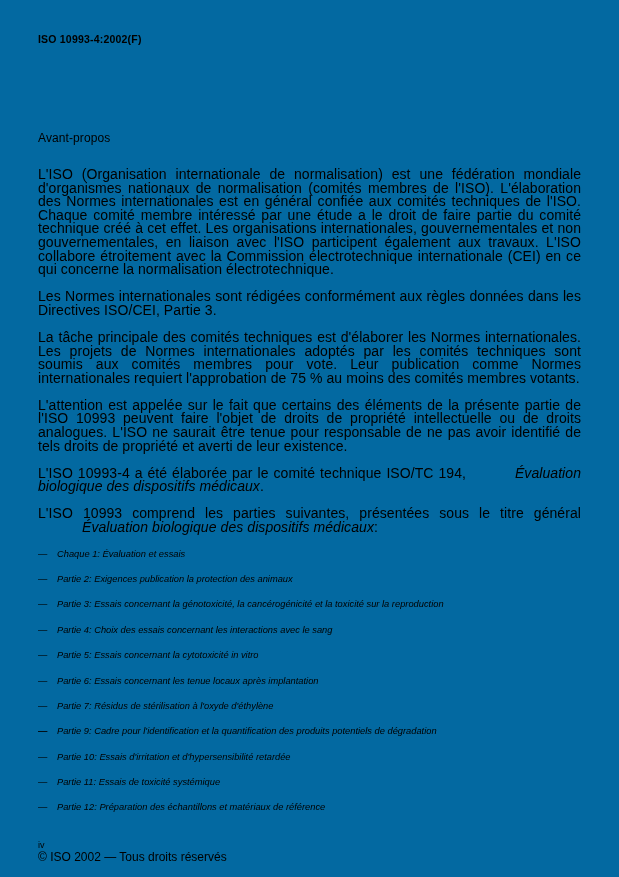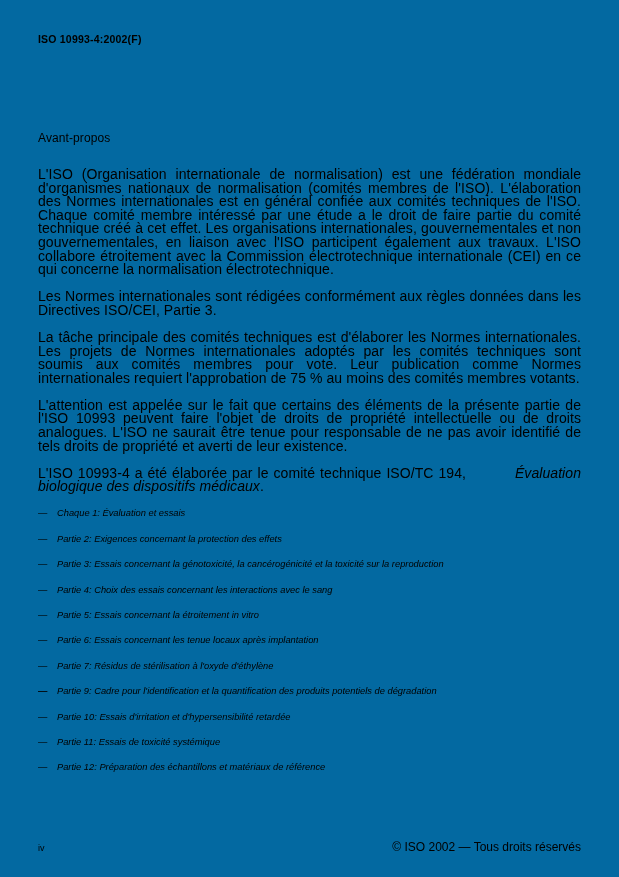--- a/index.html
+++ b/index.html
@@ -74,20 +74,21 @@
   }
   .footer {
     position: absolute;
     left: 38px;
     right: 38px;
     top: 840px;
     display: flex;
     justify-content: space-between;
     align-items: baseline;
     font-size: 8.6px;
+    flex-direction: column;
   }
   .footer .page-num {
     font-size: 9px;
   }
   .footer .copyright {
     font-size: 12px;
   }
 </style>
 </head>
 <body>
@@ -106,27 +107,30 @@
 
     <p class="para">La tâche principale des comités techniques est d'élaborer les Normes internationales. Les projets de Normes internationales adoptés par les comités techniques sont soumis aux comités membres pour vote. Leur publication comme Normes internationales requiert l'approbation de 75 % au moins des comités membres votants.</p>
 
     <p class="para">L'attention est appelée sur le fait que certains des éléments de la présente partie de l'ISO 10993 peuvent faire l'objet de droits de propriété intellectuelle ou de droits analogues. L'ISO ne saurait être tenue pour responsable de ne pas avoir identifié de tels droits de propriété et averti de leur existence.</p>
 
     <p class="para">
       <span>L'ISO 10993-4 a été élaborée par le comité technique ISO/TC 194, </span><span class="it">Évaluation biologique des dispositifs médicaux</span><span>.</span>
     </p>
 
 
+    <p class="para tight">
+      <span>L'ISO 10993 comprend les parties suivantes, présentées sous le titre général </span><span class="it">Évaluation biologique des dispositifs médicaux</span><span>:</span>
+    </p>
 
     <ul class="parts-list">
       <li><span class="dash">—</span><span>Chaque 1: Évaluation et essais</span></li>
-      <li><span class="dash">—</span><span>Partie 2: Exigences concernant la protection des effets</span></li>
+      <li><span class="dash">—</span><span>Partie 2: Exigences publication la protection des animaux</span></li>
       <li><span class="dash">—</span><span>Partie 3: Essais concernant la génotoxicité, la cancérogénicité et la toxicité sur la reproduction</span></li>
       <li><span class="dash">—</span><span>Partie 4: Choix des essais concernant les interactions avec le sang</span></li>
-      <li><span class="dash">—</span><span>Partie 5: Essais concernant la étroitement in vitro</span></li>
+      <li><span class="dash">—</span><span>Partie 5: Essais concernant la cytotoxicité in vitro</span></li>
       <li><span class="dash">—</span><span>Partie 6: Essais concernant les tenue locaux après implantation</span></li>
       <li><span class="dash">—</span><span>Partie 7: Résidus de stérilisation à l'oxyde d'éthylène</span></li>
       <li><span class="dash">—</span></li>
       <li><span class="dash">—</span><span>Partie 9: Cadre pour l'identification et la quantification des produits potentiels de dégradation</span></li>
       <li><span class="dash">—</span><span>Partie 10: Essais d'irritation et d'hypersensibilité retardée</span></li>
       <li><span class="dash">—</span><span>Partie 11: Essais de toxicité systémique</span></li>
       <li><span class="dash">—</span><span>Partie 12: Préparation des échantillons et matériaux de référence</span></li>
     </ul>
 
   </div>

